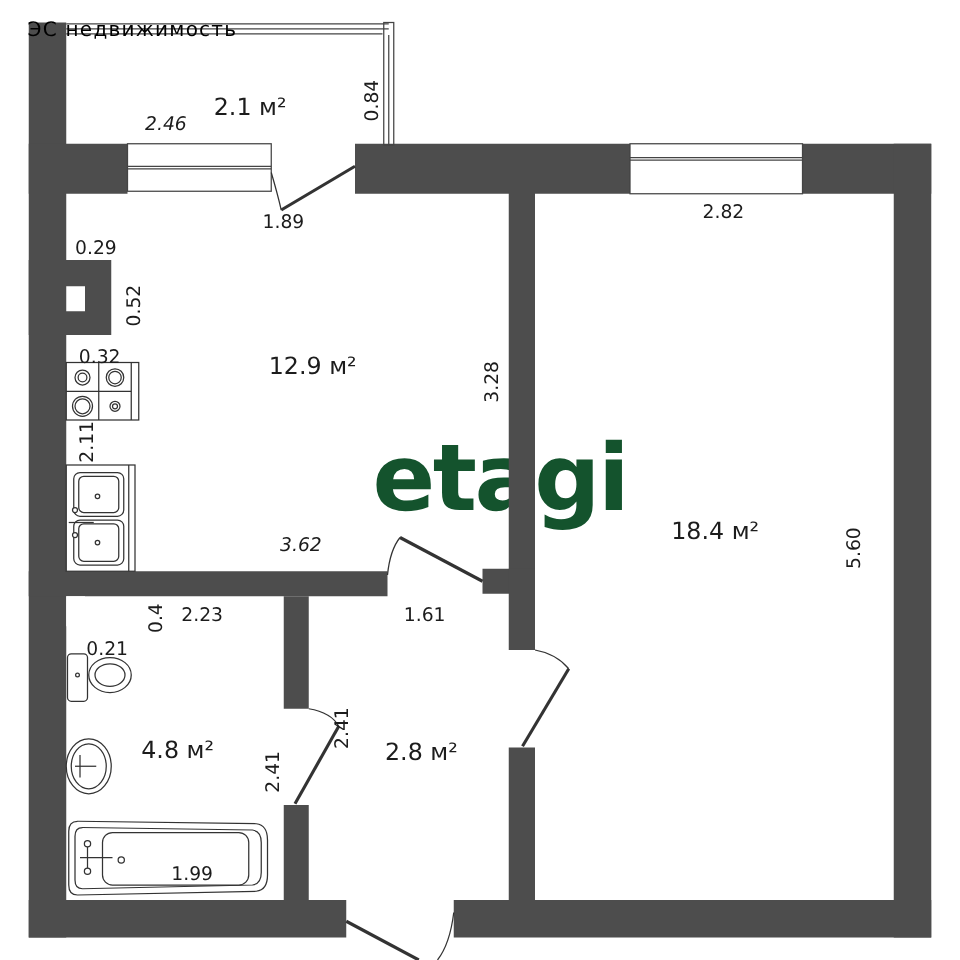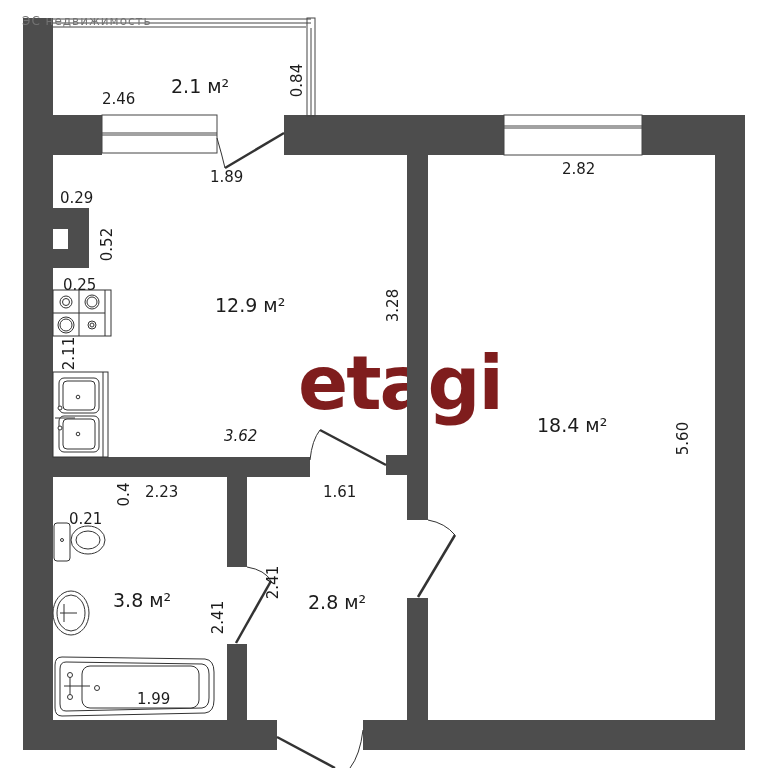--- a/index.html
+++ b/index.html
@@ -5,22 +5,22 @@
     html, body { margin: 0; padding: 0; background: #ffffff; }
     body { width: 768px; height: 768px; position: relative; overflow: hidden;
            font-family: "Liberation Sans", "DejaVu Sans", sans-serif; }
     #plan { position: absolute; left: 0; top: 0; width: 768px; height: 768px; }
     .lbl { position: absolute; color: #1c1c1c; font-family: "DejaVu Sans", "Liberation Sans", sans-serif;
            white-space: nowrap; line-height: 1; }
     .dim { font-size: 15px; }
     .area { font-size: 19px; }
     .rot { transform-origin: center center; transform: rotate(-90deg); }
     .watermark { position: absolute; left: 298px; top: 340px; font-size: 74px; font-weight: bold;
-                 color: #7f1d1d; letter-spacing: -2px; font-family: "DejaVu Sans", sans-serif; }
-    .brand { position: absolute; left: 22px; top: 14px; font-size: 12px; color: #737373;
+                 color: #14532d; letter-spacing: -2px; font-family: "DejaVu Sans", sans-serif; }
+    .brand { position: absolute; left: 22px; top: 14px; font-size: 16px; color: #000000;
              font-family: "DejaVu Sans", sans-serif; letter-spacing: 1px; }
   </style>
 </head>
 <body>
 
 <div class="watermark">etagi</div>
 
 <svg id="plan" viewBox="0 0 768 768" xmlns="http://www.w3.org/2000/svg">
   <g fill="#4d4d4d">
 
@@ -135,38 +135,38 @@
     <line x1="70" y1="676" x2="70" y2="696"></line>
     <circle cx="70" cy="675" r="2.5"></circle>
       <circle cx="70" cy="697" r="2.5"></circle>
     <circle cx="97" cy="688" r="2.5"></circle>
   </g>
 </svg>
 
 <div class="brand">ЭС недвижимость</div>
 
 <div class="lbl area" style="left:171px;top:77px;">2.1 м²</div>
-<div class="lbl dim" style="left:102px;top:92px;">2.46</div>
+<div class="lbl dim" style="left:116px;top:92px;font-style:italic;">2.46</div>
 <div class="lbl dim rot" style="left:281px;top:73px;">0.84</div>
 
 <div class="lbl dim" style="left:210px;top:170px;">1.89</div>
 <div class="lbl dim" style="left:60px;top:191px;">0.29</div>
 <div class="lbl dim rot" style="left:91px;top:237px;">0.52</div>
-<div class="lbl dim" style="left:63px;top:278px;">0.25</div>
+<div class="lbl dim" style="left:63px;top:278px;">0.32</div>
 <div class="lbl dim rot" style="left:53px;top:346px;">2.11</div>
-<div class="lbl area" style="left:215px;top:296px;text-align:center;">12.9 м²</div>
+<div class="lbl area" style="left:215px;top:284px;text-align:center;">12.9 м²</div>
 <div class="lbl dim" style="left:224px;top:429px;font-style:italic;">3.62</div>
 <div class="lbl dim rot" style="left:377px;top:298px;">3.28</div>
 
 <div class="lbl dim" style="left:562px;top:162px;">2.82</div>
 <div class="lbl area" style="left:537px;top:416px;text-align:right;">18.4 м²</div>
 <div class="lbl dim rot" style="left:667px;top:431px;">5.60</div>
 
 <div class="lbl dim rot" style="left:113px;top:487px;">0.4</div>
 <div class="lbl dim" style="left:145px;top:485px;">2.23</div>
 <div class="lbl dim" style="left:69px;top:512px;">0.21</div>
-<div class="lbl area" style="left:113px;top:591px;">3.8 м²</div>
+<div class="lbl area" style="left:113px;top:591px;">4.8 м²</div>
 <div class="lbl dim rot" style="left:202px;top:610px;">2.41</div>
 <div class="lbl dim" style="left:137px;top:692px;">1.99</div>
 
 <div class="lbl dim" style="left:323px;top:485px;">1.61</div>
 <div class="lbl dim rot" style="left:257px;top:575px;">2.41</div>
 <div class="lbl area" style="left:308px;top:593px;">2.8 м²</div>
 
 </body></html>

